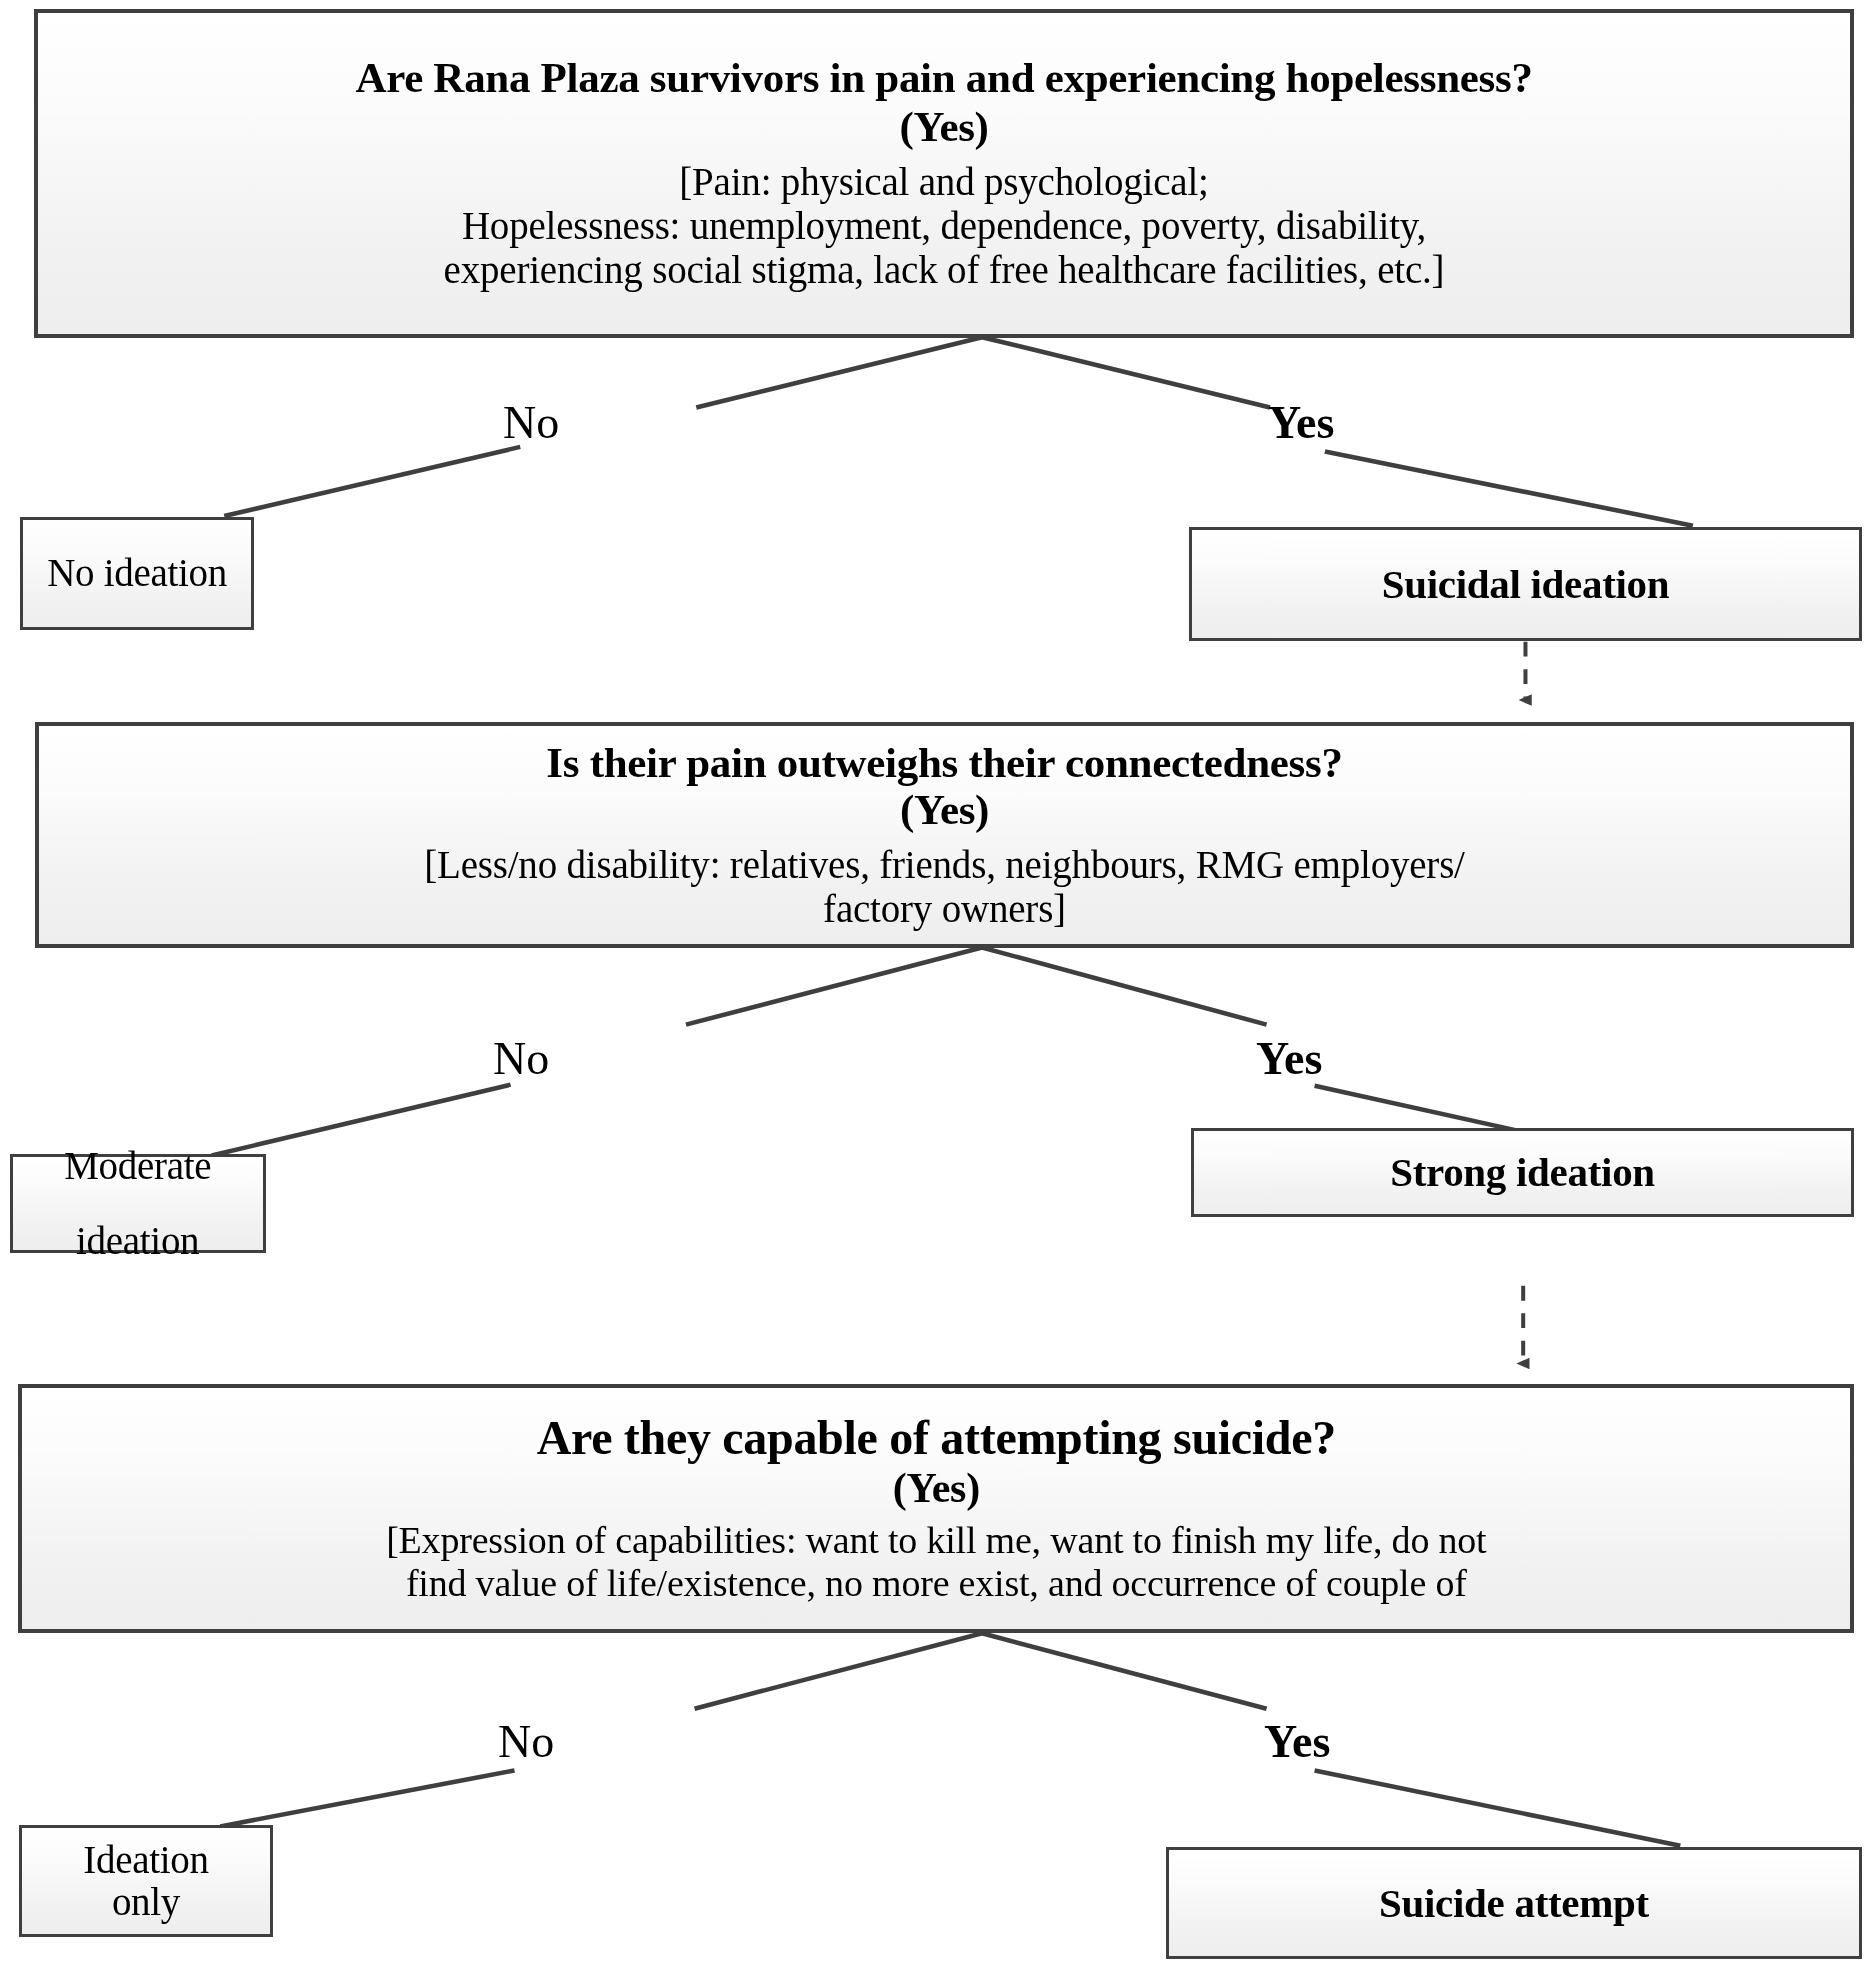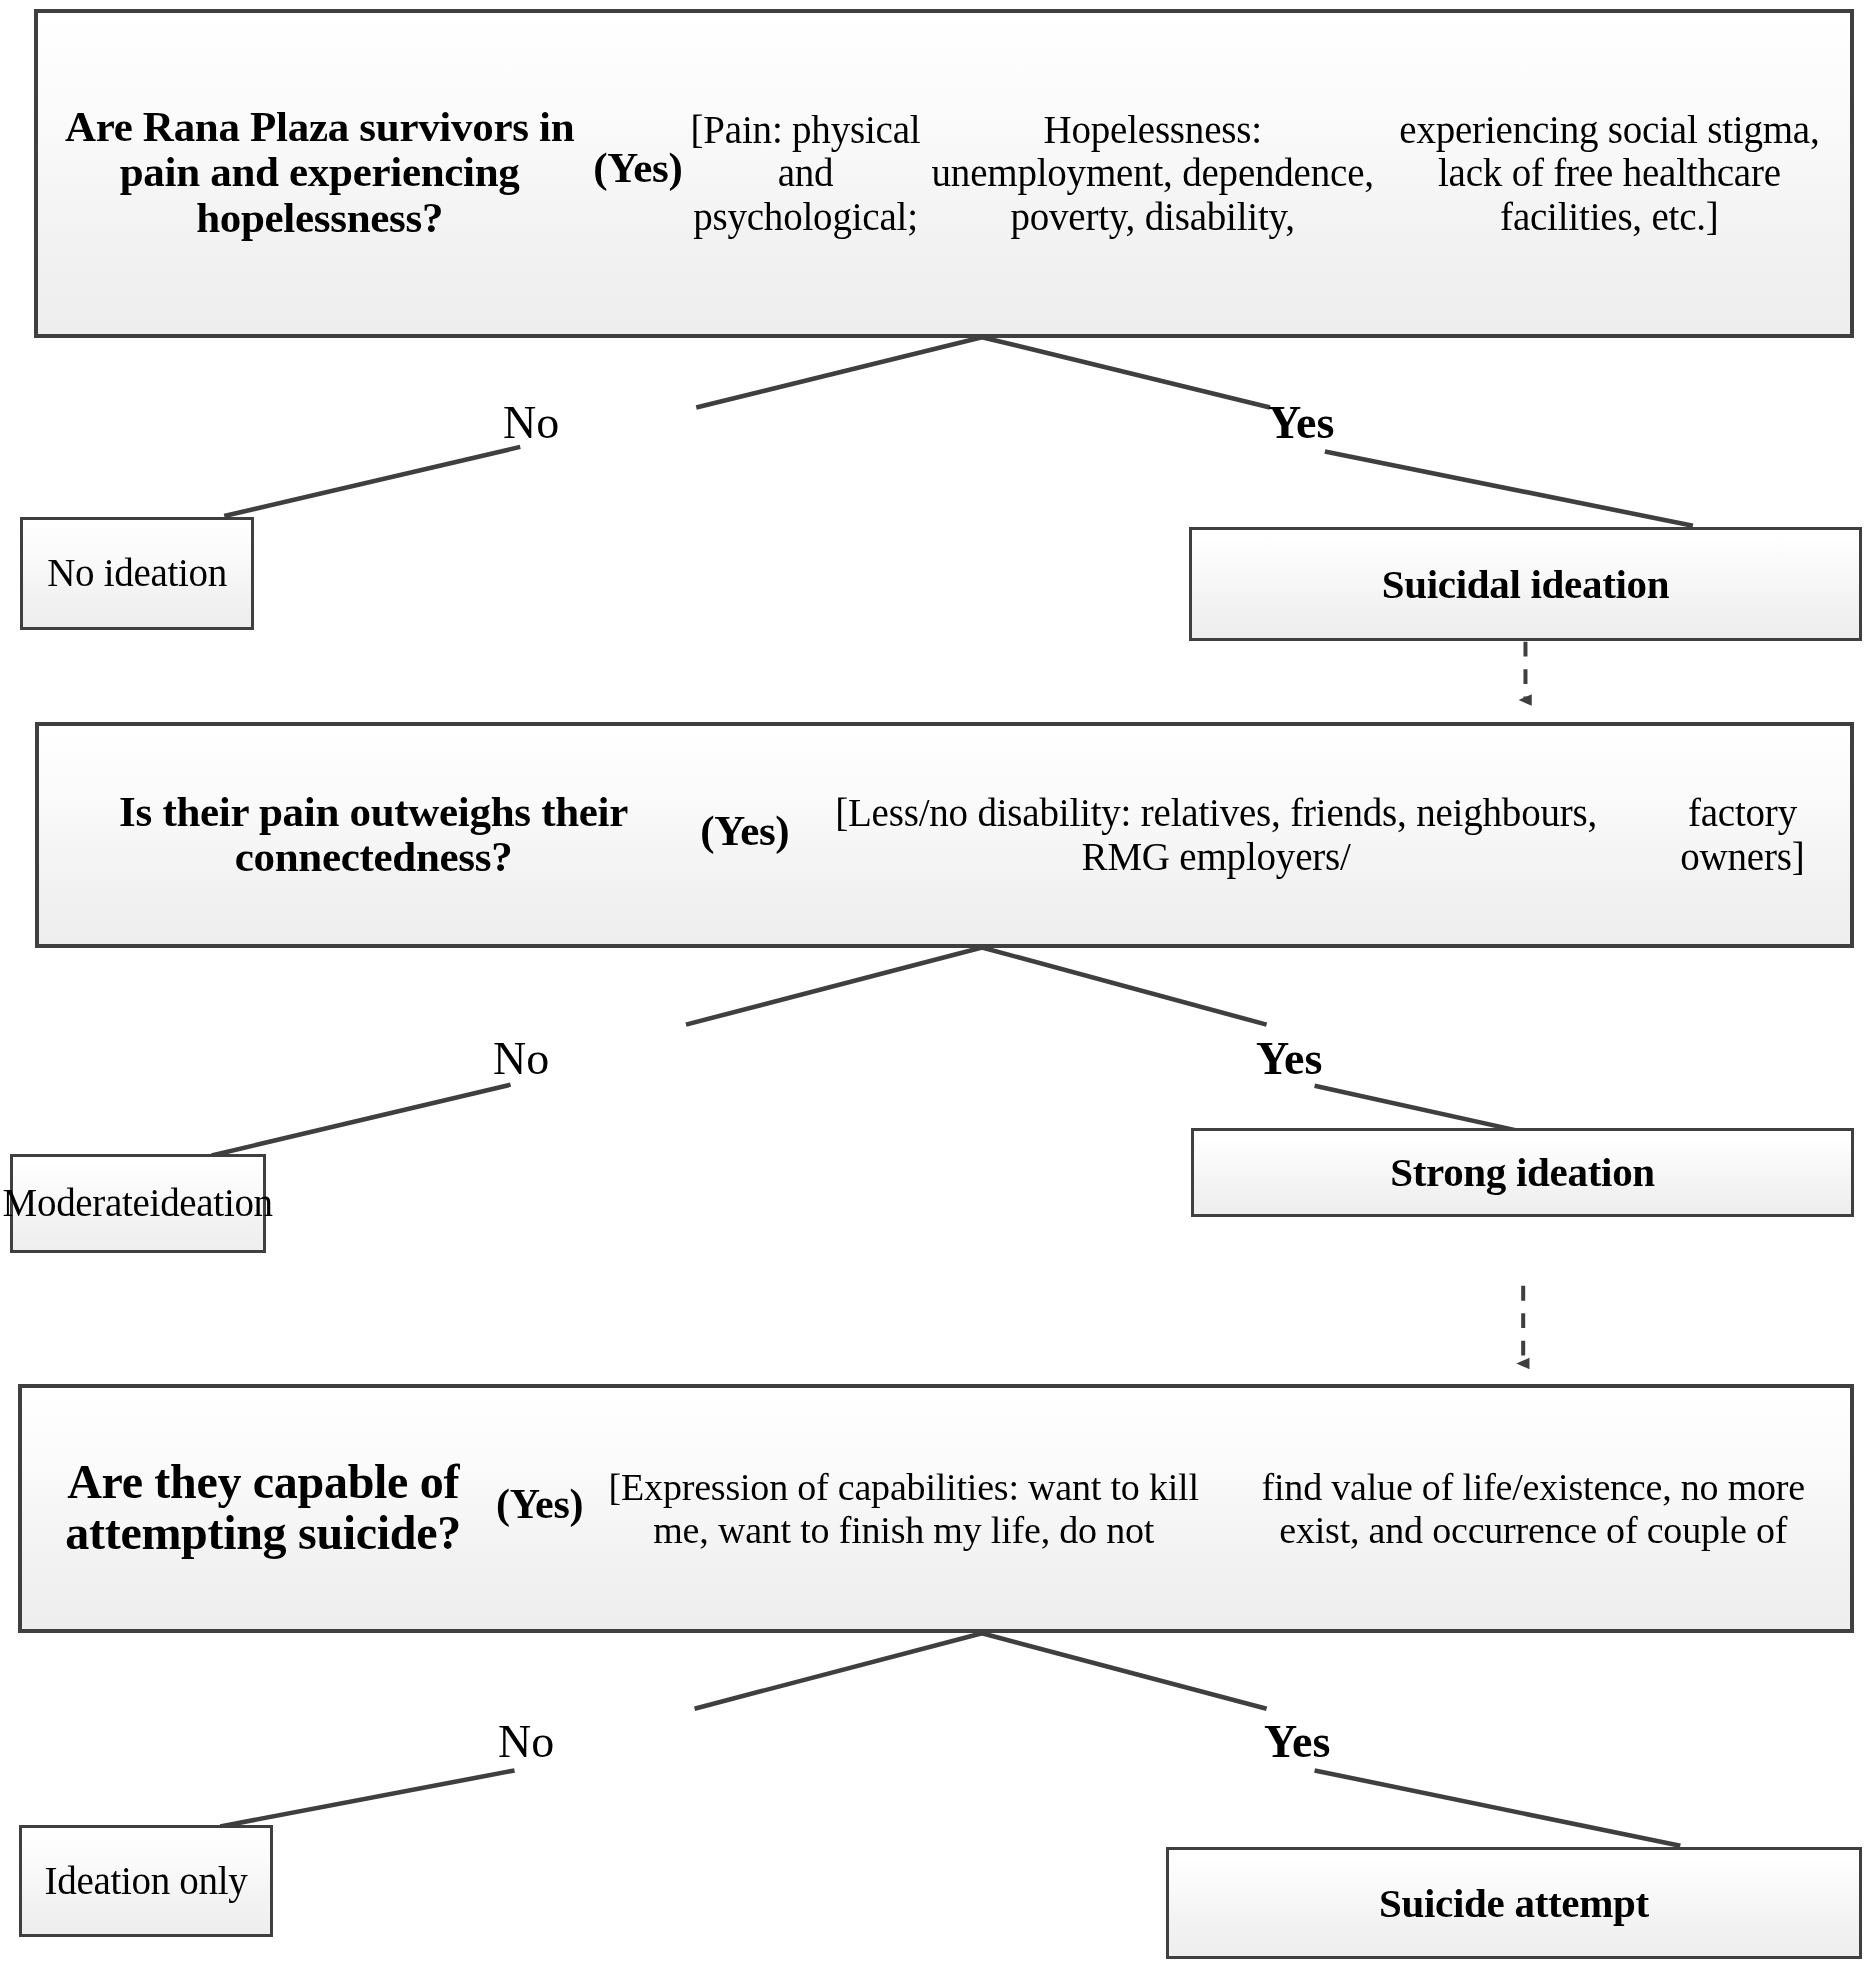--- a/index.html
+++ b/index.html
@@ -20,21 +20,21 @@
     pointer-events:none;
     z-index:1;
   }
   
   .node{
     position:absolute;
     box-sizing:border-box;
     border:3.4px solid #3f3f3f;
     background:linear-gradient(to bottom,#ffffff 0%,#fbfbfb 30%,#f2f2f2 70%,#eeeeee 100%);
     display:flex;
-    flex-direction:row;
+    flex-direction:column;
     align-items:center;
     justify-content:center;
     text-align:center;
     color:#000000;
     z-index:2;
     padding:17px 8px;
   }
   .node.decision{ border-width:4px; }
 
   .q-title{
@@ -50,21 +50,21 @@
     letter-spacing:-0.3px;
   }
   .q-detail{
     font-weight:normal;
     line-height:1.12;
     margin:0;
     letter-spacing:-0.2px;
   }
   .leaf-label{
     line-height:1.08;
-    margin:0;
+    margin:16px;
     letter-spacing:-0.3px;
   }
   .leaf-label.bold{ font-weight:bold; }
   .leaf-label.plain{ font-weight:normal; }
 
   
   #node-q1   { left:34px;   top:8.6px;   width:1820px; height:329px; }
   #node-q1 .q-title  { font-size:43px; margin-bottom:2.3px; }
   #node-q1 .q-answer { font-size:43px; margin-bottom:10.3px; }
   #node-q1 .q-detail { font-size:39px; }

